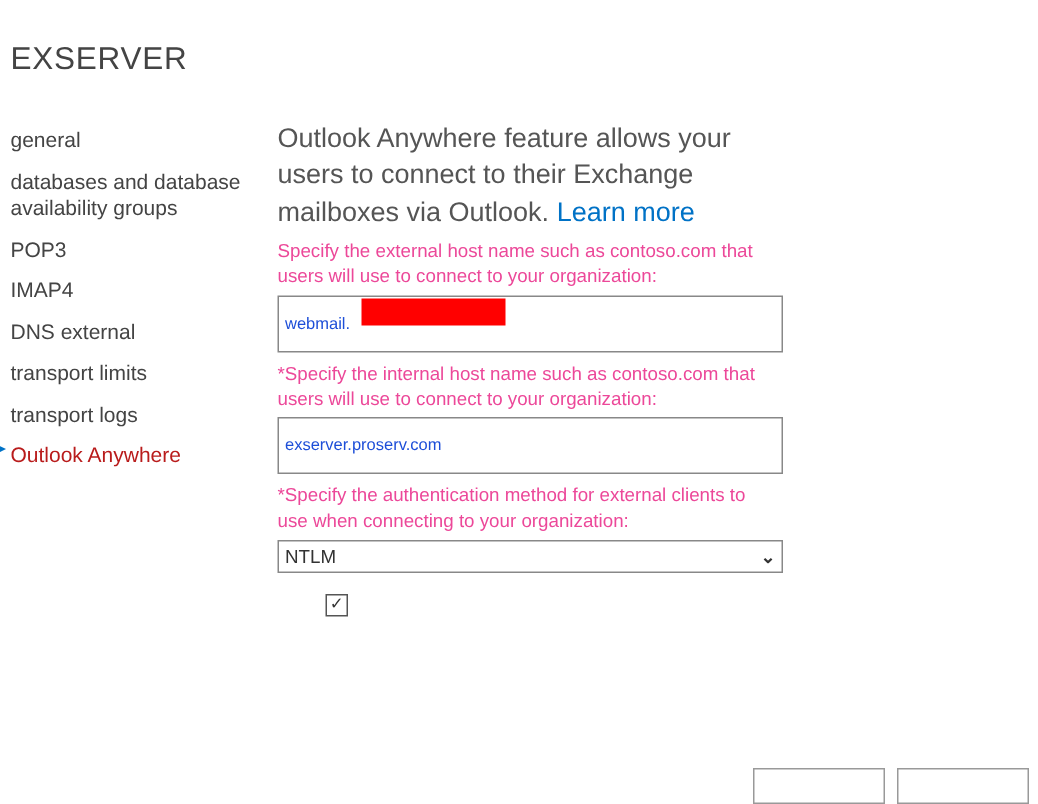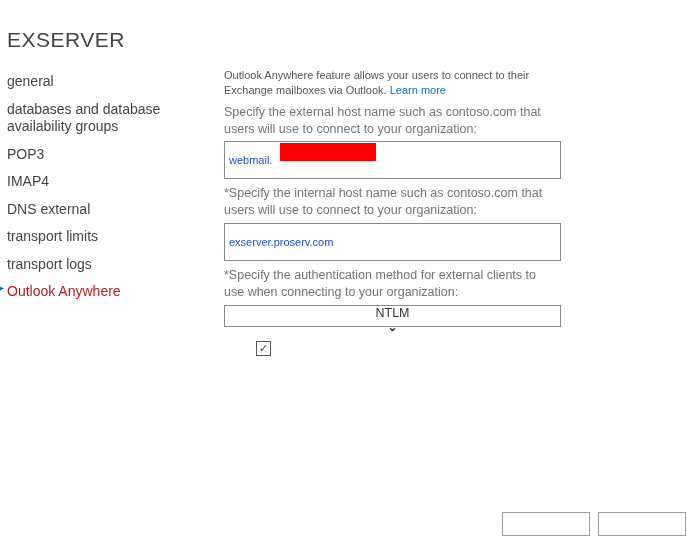--- a/index.html
+++ b/index.html
@@ -15,22 +15,21 @@
   }
   .page-title {
     font-size: 21px;
     font-weight: 300;
     letter-spacing: 0.5px;
     color: #444;
     padding: 28px 0 0 7px;
   }
   .layout {
     display: flex;
-    margin-top: 16px;
-    gap: 39px;
+    margin-top: 28px;
   }
   .sidebar {
     width: 185px;
     padding-left: 7px;
     flex-shrink: 0;
   }
   .sidebar-item {
     font-size: 14px;
     color: #444;
     padding: 5px 0;
@@ -48,33 +47,33 @@
     top: 4px;
     font-size: 10px;
     color: #0072c6;
   }
   .main {
     flex: 1;
     padding-right: 32px;
     max-width: 365px;
   }
   .intro {
-    font-size: 11px;
+    font-size: 18px;
     color: #555;
     line-height: 1.35;
     margin-bottom: 6px;
   }
   .learn-more {
     color: #0072c6;
     text-decoration: none;
     cursor: pointer;
   }
   .field-label {
     font-size: 12.5px;
-    color: #737373;
+    color: #ec4899;
     line-height: 1.35;
     margin-top: 6px;
     margin-bottom: 4px;
   }
   .text-input {
     width: 337px;
     height: 38px;
     border: 1px solid #888;
     font-family: inherit;
     font-size: 11px;
@@ -98,21 +97,20 @@
     width: 337px;
     height: 22px;
     border: 1px solid #888;
     background: #fff;
     display: flex;
     align-items: center;
     justify-content: space-between;
     padding: 0 4px;
     cursor: pointer;
     margin-bottom: 14px;
-    flex-direction: column;
   }
   .select-value {
     font-size: 12.5px;
     color: #333;
   }
   .chevron {
     font-size: 12px;
     font-weight: bold;
   }
   .checkbox-row {

